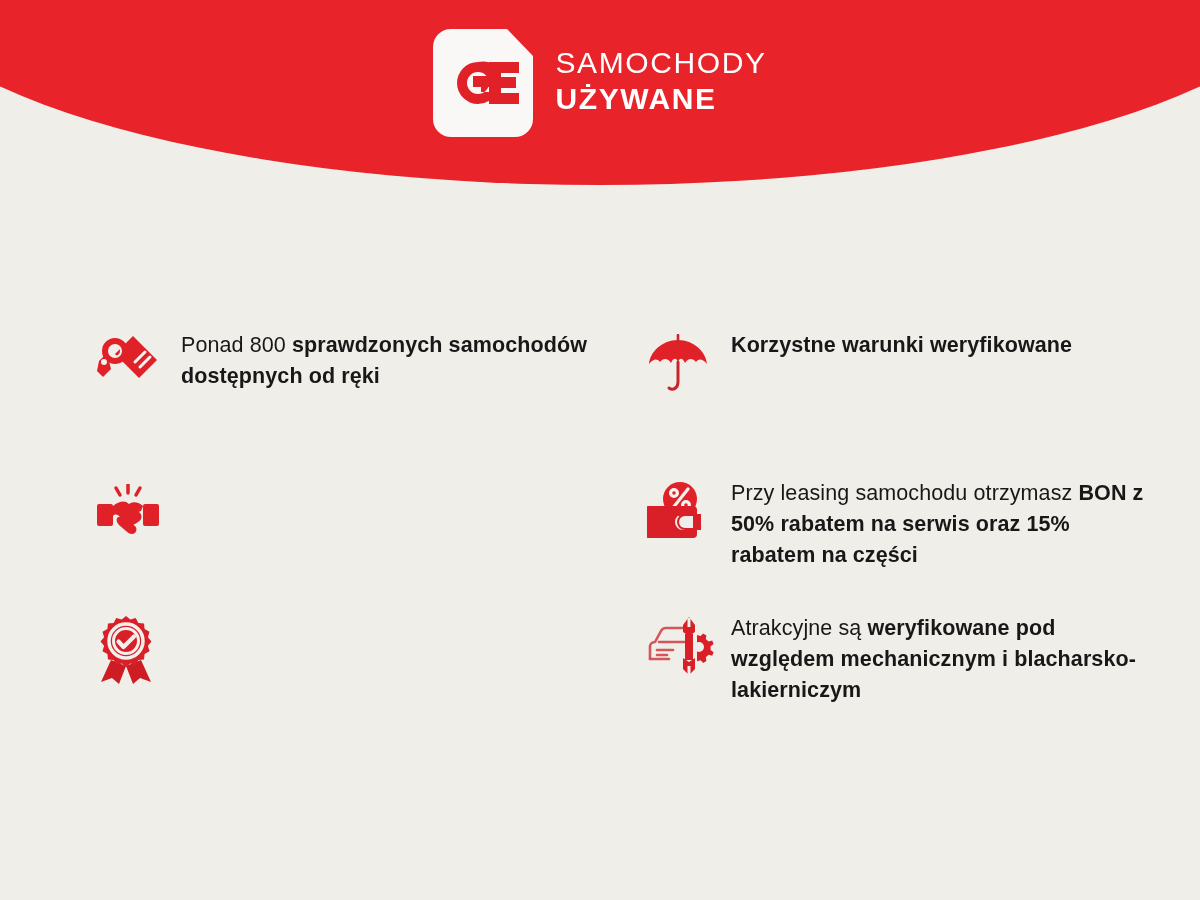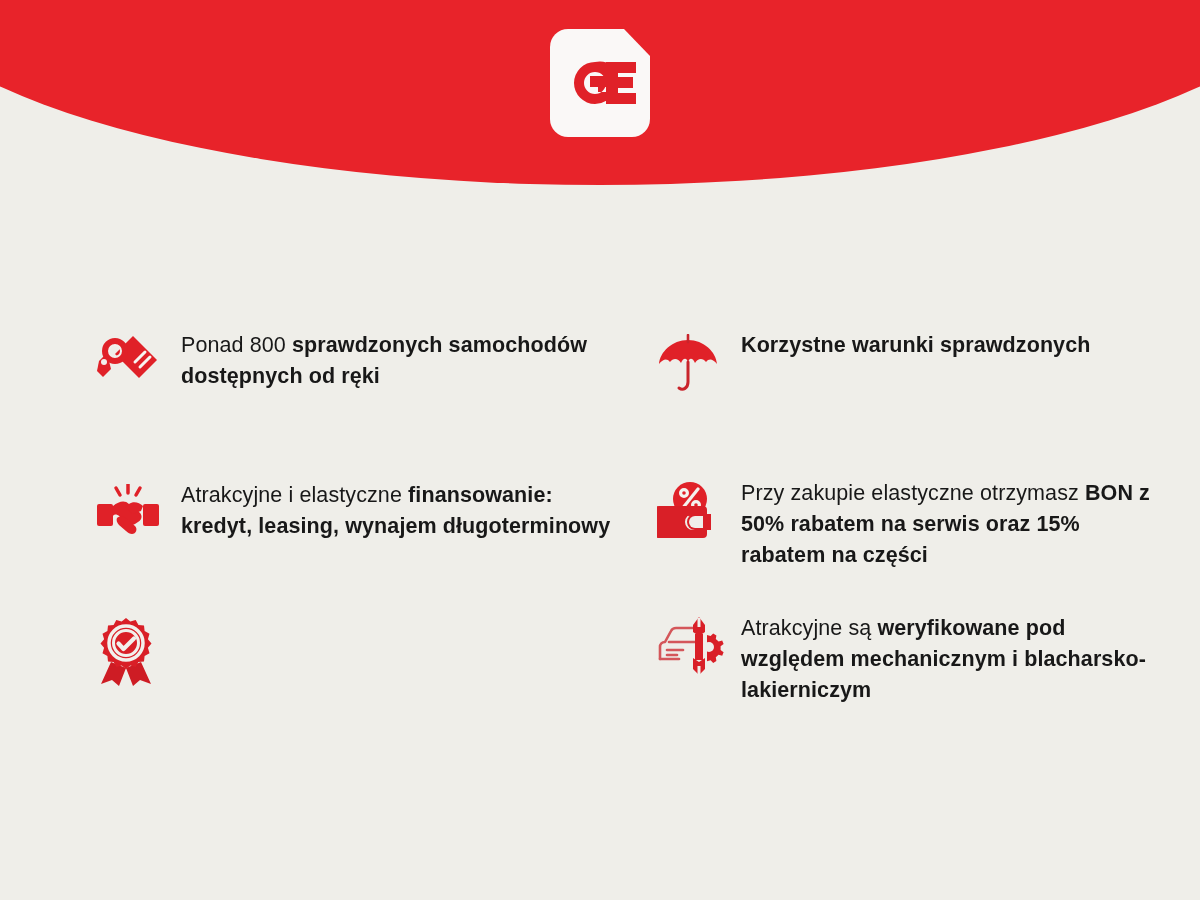--- a/index.html
+++ b/index.html
@@ -73,21 +73,21 @@
     margin-top:6px;
   }
 
   
   .features {
     position:absolute;
     left:0; top:330px;
     width:1200px;
     display:grid;
     grid-template-columns:550px 550px;
-    column-gap:12px;
+    column-gap:2px;
     padding-left:95px;
   }
   .col { display:flex; flex-direction:column; }
   .col-left  > .feature:nth-child(1) { margin-bottom:86px; }
   .col-left  > .feature:nth-child(2) { margin-bottom:72px; }
   .col-right > .feature:nth-child(1) { margin-bottom:82px; }
   .col-right > .feature:nth-child(2) { margin-bottom:42px; }
 
   .feature {
     display:flex;
@@ -131,20 +131,24 @@
 
           <path d="M45,33 A21,21 0 1 0 45,75 A21,21 0 0 0 64,63 H48 V47 H66 V40 A21,21 0 0 0 45,33 Z
                    M45,43 A11,11 0 1 1 45,65 A11,11 0 0 1 45,43 Z" fill="#E02128"></path>
           <rect x="40" y="47" width="27" height="11" fill="#E02128"></rect>
 
           <path d="M56,33 H86 V44 H68 V48 H83 V59 H68 V64 H86 V75 H56 Z" fill="#E02128"></path>
           <path d="M56,33 H66 V75 H56 Z" fill="#E02128"></path>
         </svg>
       </div>
 
+      <div class="brand-words">
+        <div class="brand-line1">SAMOCHODY</div>
+        <div class="brand-line2">UŻYWANE</div>
+      </div>
 
     </div>
   </div>
 </div>
 
 <div class="features">
 
   <div class="col col-left">
 
     <div class="feature">
@@ -178,23 +182,20 @@
             <path d="M22,34 C26,31 30,33 33,36 L40,42 C43,45 41,50 37,50 C35,50 33,49 31,47 L24,41 C22,39 21,36 22,34 Z"></path>
             <path d="M48,22 C44,18 38,17 34,20 L30,23 L38,30 L46,27 Z"></path>
           </g>
           <g stroke="#E02128" stroke-width="3.5" stroke-linecap="round">
             <line x1="33" y1="0" x2="33" y2="9"></line>
             <line x1="21" y1="4" x2="25" y2="11"></line>
             <line x1="45" y1="4" x2="41" y2="11"></line>
           </g>
         </svg>
       </div>
-      <div class="feature-text">
-        <span class="n">Atrakcyjne i elastyczne </span><span class="b">finansowanie: kredyt, leasing, wynajem długoterminowy</span>
-      </div>
     </div>
 
     <div class="feature">
       <div class="feature-icon">
         <svg width="62" height="68" viewBox="0 0 62 68" aria-hidden="true">
           <g fill="#CE1C24">
             <path d="M16,44 L6,66 L17,62 L24,68 L31,50 Z"></path>
             <path d="M46,44 L56,66 L45,62 L38,68 L31,50 Z"></path>
           </g>
           <g fill="#D91F27">
@@ -214,40 +215,40 @@
 
     <div class="feature">
       <div class="feature-icon">
         <svg width="62" height="62" viewBox="0 0 62 62" aria-hidden="true">
           <path d="M31,6 C15,6 3,18 2,30 C6,25 10,24 13,28 C16,24 21,24 24,29 C26,24 30,23 31,29 C32,23 36,24 38,29 C41,24 46,24 49,28 C52,24 56,25 60,30 C59,18 47,6 31,6 Z" fill="#E02128"></path>
           <path d="M31,28 L31,48 C31,54 26,57 22,54" fill="none" stroke="#C9242B" stroke-width="3" stroke-linecap="round"></path>
           <line x1="31" y1="1" x2="31" y2="8" stroke="#C9242B" stroke-width="2.6" stroke-linecap="round"></line>
         </svg>
       </div>
       <div class="feature-text">
-        <span class="b">Korzystne warunki sprawdzonych</span>
+        <span class="b">Korzystne warunki weryfikowane</span>
       </div>
     </div>
 
     <div class="feature">
       <div class="feature-icon">
         <svg width="62" height="64" viewBox="0 0 62 64" aria-hidden="true">
           <circle cx="33" cy="17" r="17" fill="#E02128"></circle>
           <g stroke="#F4F2EE" stroke-width="3.2" fill="none">
             <circle cx="27" cy="11" r="3.4"></circle>
             <circle cx="39" cy="23" r="3.4"></circle>
             <line x1="41" y1="7" x2="25" y2="27" stroke-linecap="round"></line>
           </g>
           <path d="M2,24 h44 a4,4 0 0 1 4,4 v4 h-14 a8,8 0 0 0 0,16 h14 v4 a4,4 0 0 1 -4,4 h-44 a4,4 0 0 1 -4,-4 v-24 a4,4 0 0 1 4,-4 Z" fill="#D91F27"></path>
           <path d="M38,32 h16 v16 h-16 a8,8 0 0 1 0,-16 Z" fill="#D91F27"></path>
           <path d="M38,34 h8 v12 h-8 a6,6 0 0 1 0,-12 Z" fill="#F0EEEA"></path>
         </svg>
       </div>
       <div class="feature-text">
-        <span class="n">Przy zakupie elastyczne otrzymasz </span><span class="b">BON z 50% rabatem na serwis oraz 15% rabatem na części</span>
+        <span class="n">Przy leasing samochodu otrzymasz </span><span class="b">BON z 50% rabatem na serwis oraz 15% rabatem na części</span>
       </div>
     </div>
 
     <div class="feature">
       <div class="feature-icon">
         <svg width="70" height="60" viewBox="0 0 70 60" aria-hidden="true">
 
           <g fill="none" stroke="#D4565A" stroke-width="2.6" stroke-linecap="round" stroke-linejoin="round">
             <path d="M3,42 L3,30 C3,27 5,25 8,25 L14,14 C15,12 17,11 19,11 L40,11"></path>
             <path d="M3,42 L22,42"></path>

